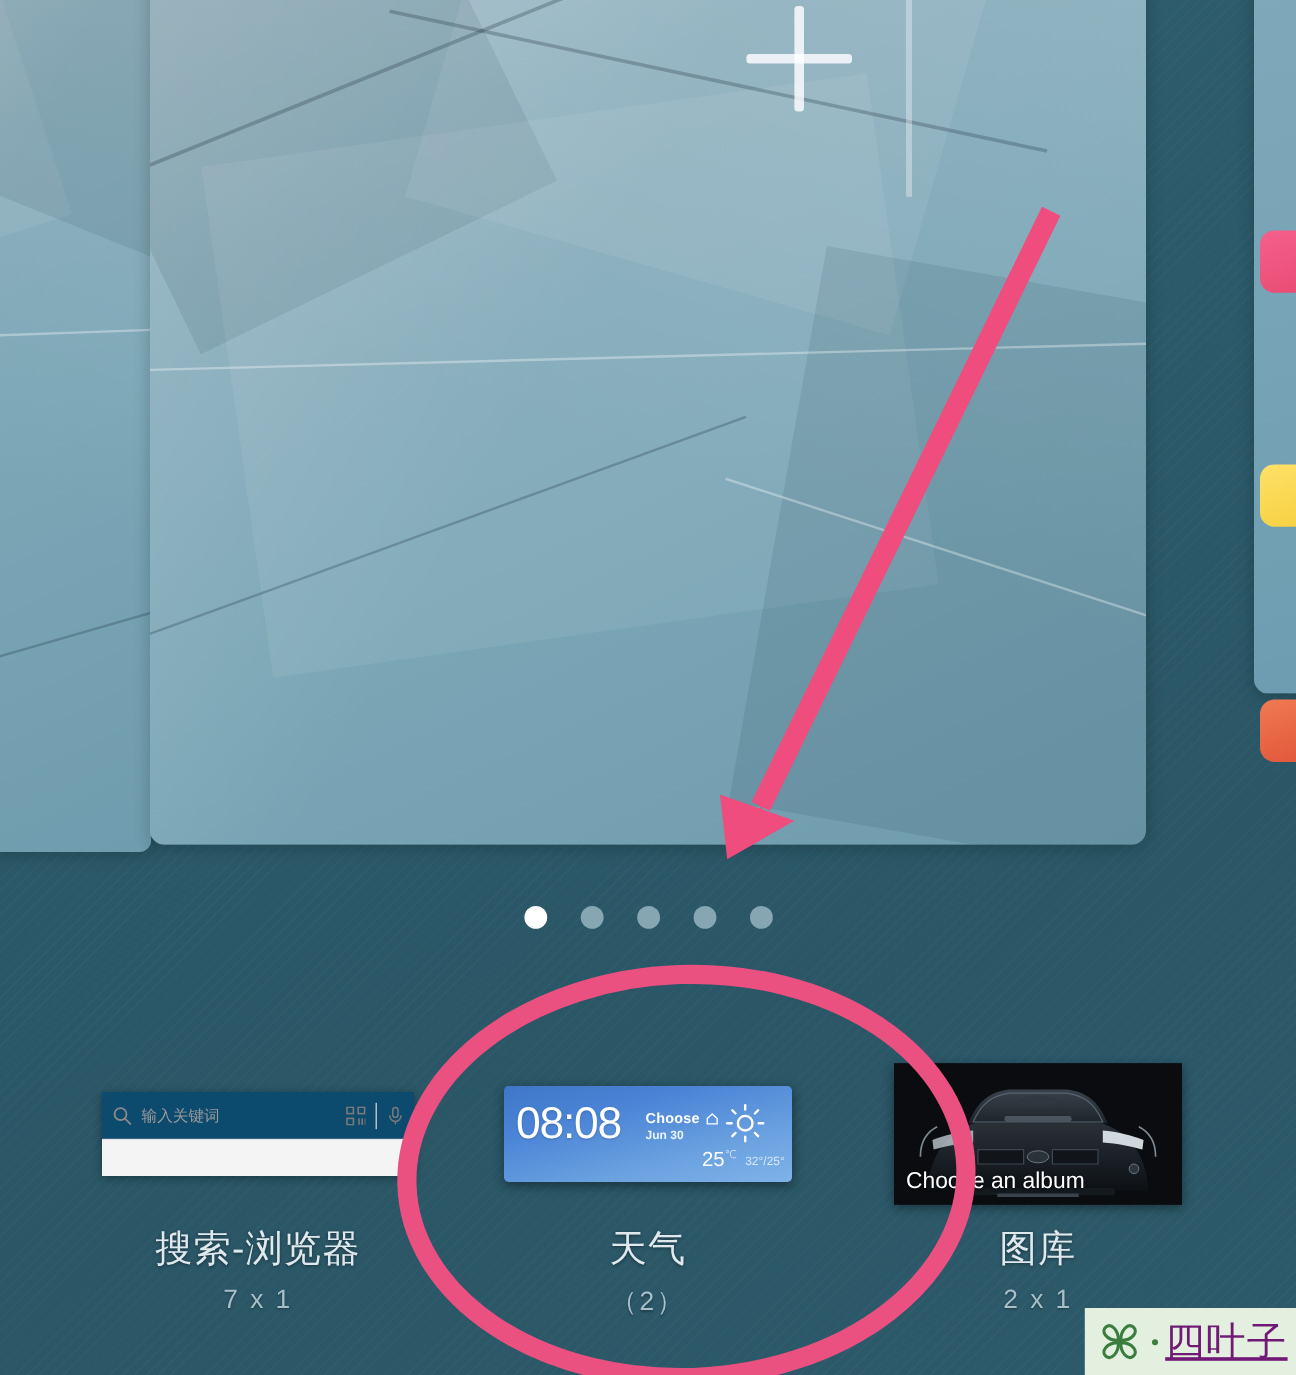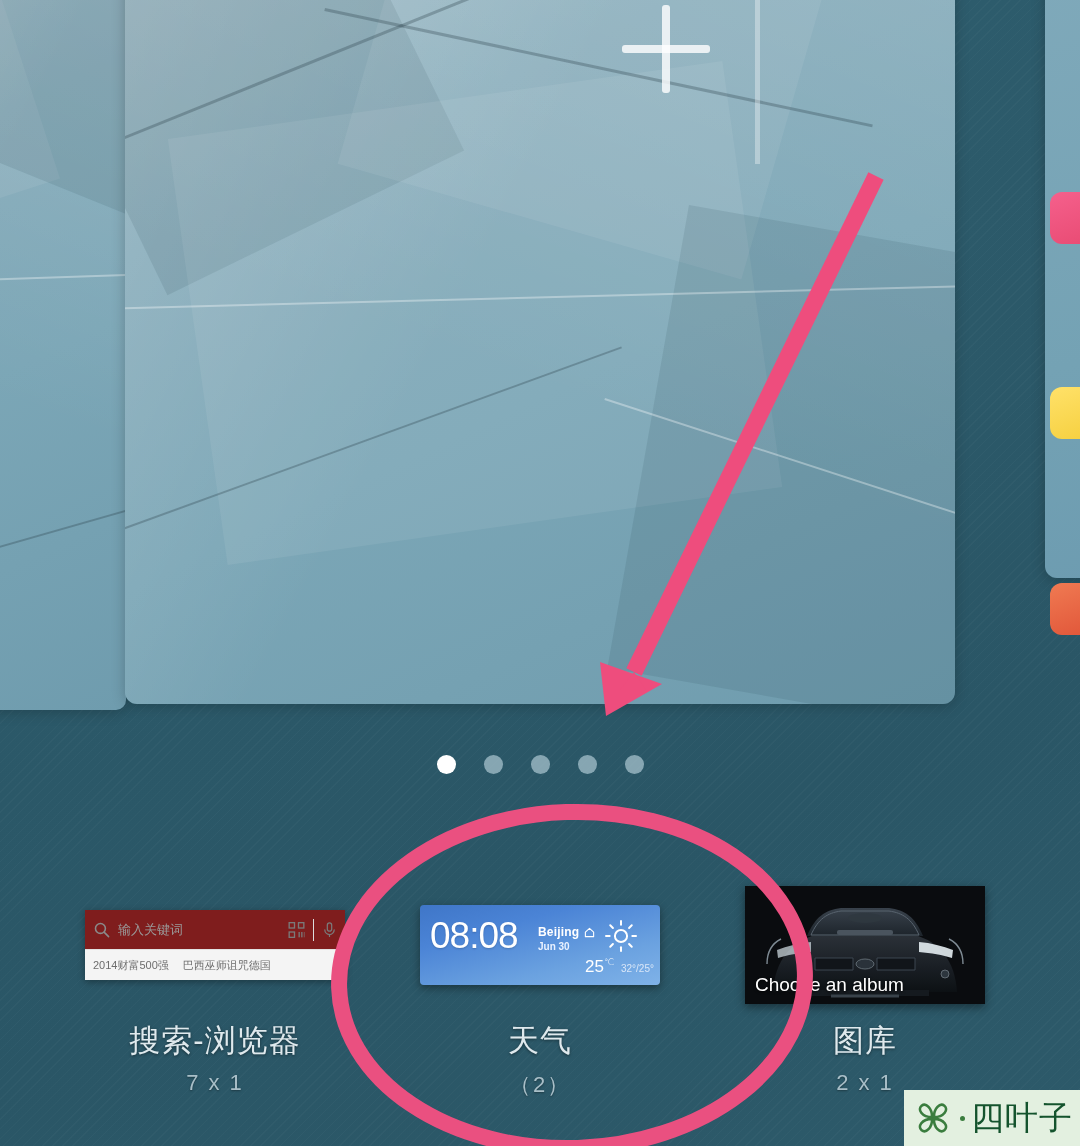--- a/index.html
+++ b/index.html
@@ -107,21 +107,21 @@
     margin-top:8px;
   }
 
   
   #search-widget{
     width:260px; height:70px; background:#f4f4f4;
     box-shadow:0 2px 7px rgba(0,0,0,.35);
     display:flex; flex-direction:column; cursor:pointer;
   }
   #search-widget .bar{
-    flex:0 0 40px; background:#7f1d1d; display:flex; align-items:center;
+    flex:0 0 40px; background:#0c4a6e; display:flex; align-items:center;
     border-bottom:1px solid #e2e2e2; padding:0 8px; gap:8px;
   }
   #search-widget .bar .ph{ font-size:13px; color:#9a9a9a; flex:1; }
   #search-widget .hot{
     flex:1; display:flex; align-items:center; gap:14px; padding:0 8px;
     font-size:11px; color:#6d6d6d; overflow:hidden; white-space:nowrap;
   }
   .ico{ display:inline-block; line-height:0; }
 
   
@@ -176,22 +176,23 @@
   
   #watermark{
     position:absolute; right:0; bottom:0;
     width:176px; height:56px;
     background:#e3f0e0;
     display:flex; align-items:center; gap:6px;
     padding-left:8px;
     z-index:9;
   }
   #watermark .wm-text{
-    font-size:33px; color:#14532d; letter-spacing:1px;
+    font-size:33px; color:#701a75; letter-spacing:1px;
     font-family:"DejaVu Sans",sans-serif;
+    text-decoration:underline;
   }
   #watermark .wm-dot{ width:5px; height:5px; border-radius:50%; background:#3a7d3e; }
 </style>
 </head>
 <body>
 
 <div id="screen">
 
   <div class="page-strip">
 
@@ -267,36 +268,32 @@
             </span>
             <span style="width:1px;height:22px;background:#dcdcdc;display:inline-block;"></span>
             <span class="ico">
               <svg width="15" height="17" viewBox="0 0 24 24" fill="none" stroke="#7a7a7a" stroke-width="2">
                 <rect x="8.5" y="1.5" width="7" height="13" rx="3.5"></rect>
                 <path d="M4.5 12.5a7.5 7.5 0 0 0 15 0" stroke-linecap="round"></path>
                 <line x1="12" y1="20" x2="12" y2="23" stroke-linecap="round"></line>
               </svg>
             </span>
           </div>
-          <div class="hot">
-            <span>2014财富500强</span>
-            <span>巴西巫师诅咒德国</span>
-          </div>
         </div>
       </div>
       <div class="widget-name">搜索-浏览器</div>
       <div class="widget-size">7 x 1</div>
     </div>
 
     <div class="widget-cell" id="widget-cell-weather">
       <div class="widget-thumb-wrap">
         <div id="weather-widget">
           <div class="clock">08:08</div>
           <div class="city">
-            <span>Beijing</span>
+            <span>Choose</span>
             <span class="ico">
               <svg width="11" height="11" viewBox="0 0 24 24" fill="none" stroke="#ffffff" stroke-width="2.4">
                 <path d="M3 11 L12 3 L21 11 V21 H3 Z" stroke-linejoin="round"></path>
               </svg>
             </span>
           </div>
           <div class="date">Jun 30</div>
           <div class="sun ico">
             <svg width="34" height="34" viewBox="0 0 24 24" fill="none" stroke="#ffffff" stroke-width="1.4" stroke-linecap="round">
               <circle cx="12" cy="12" r="4.3"></circle>

